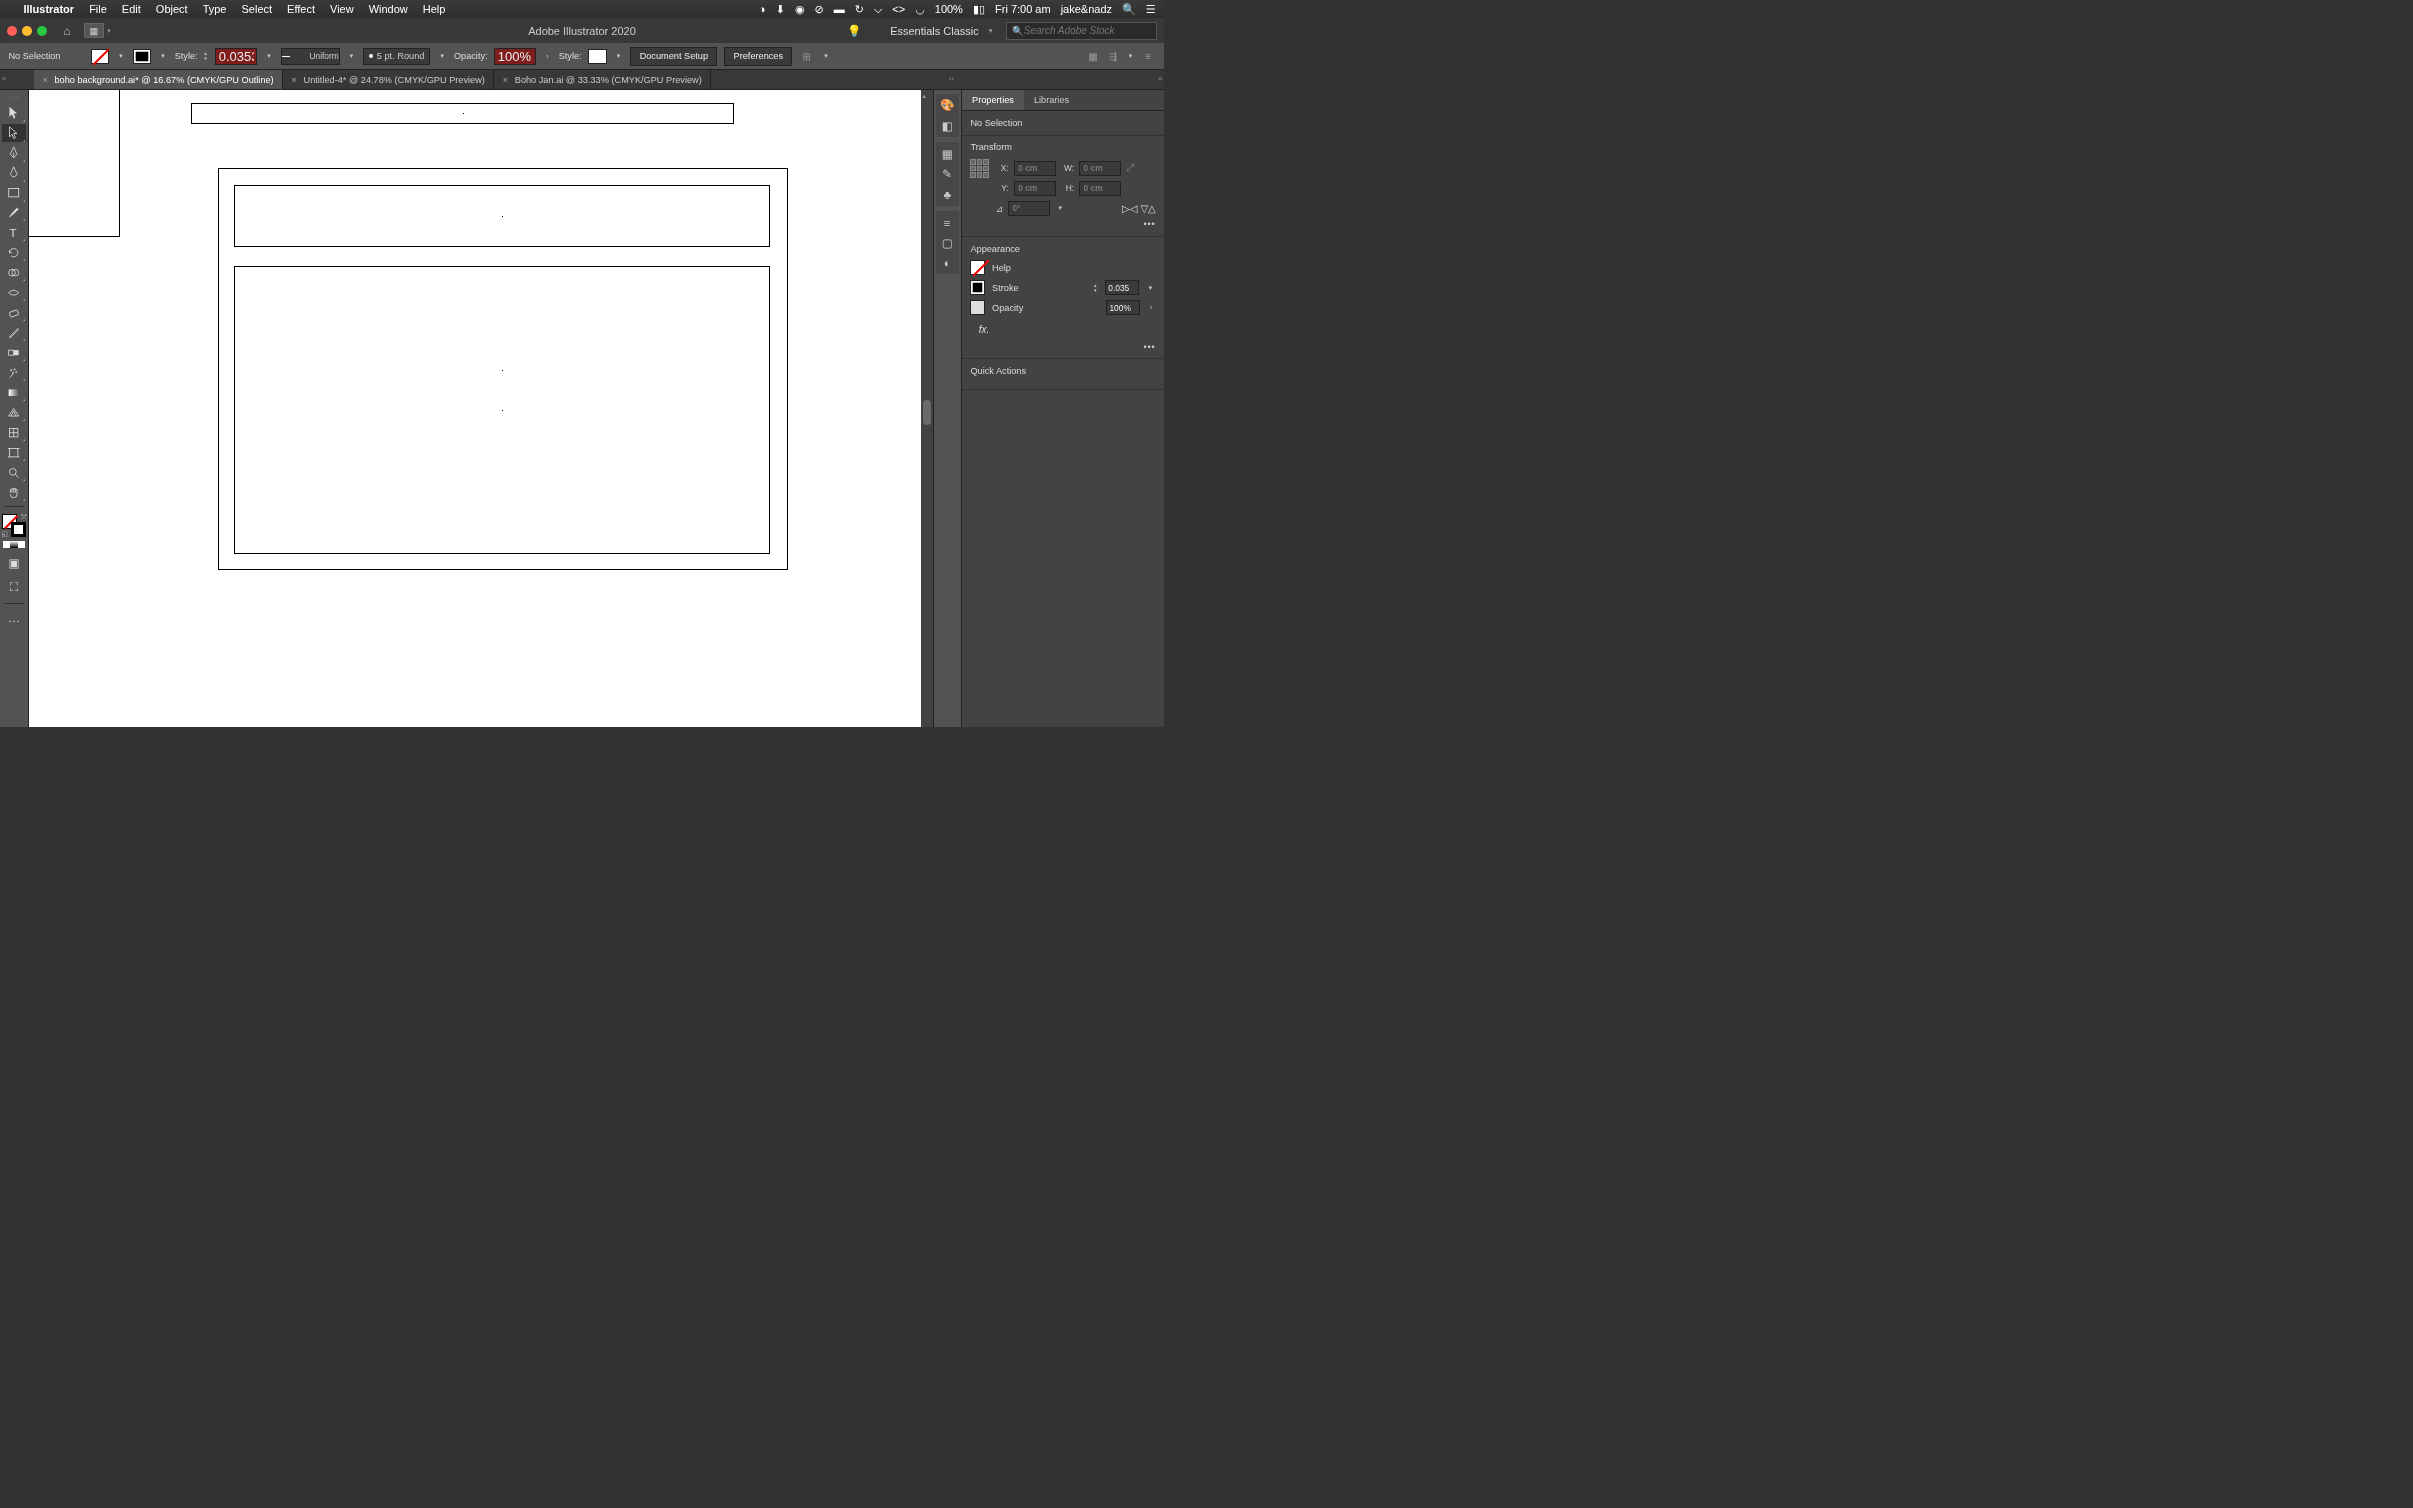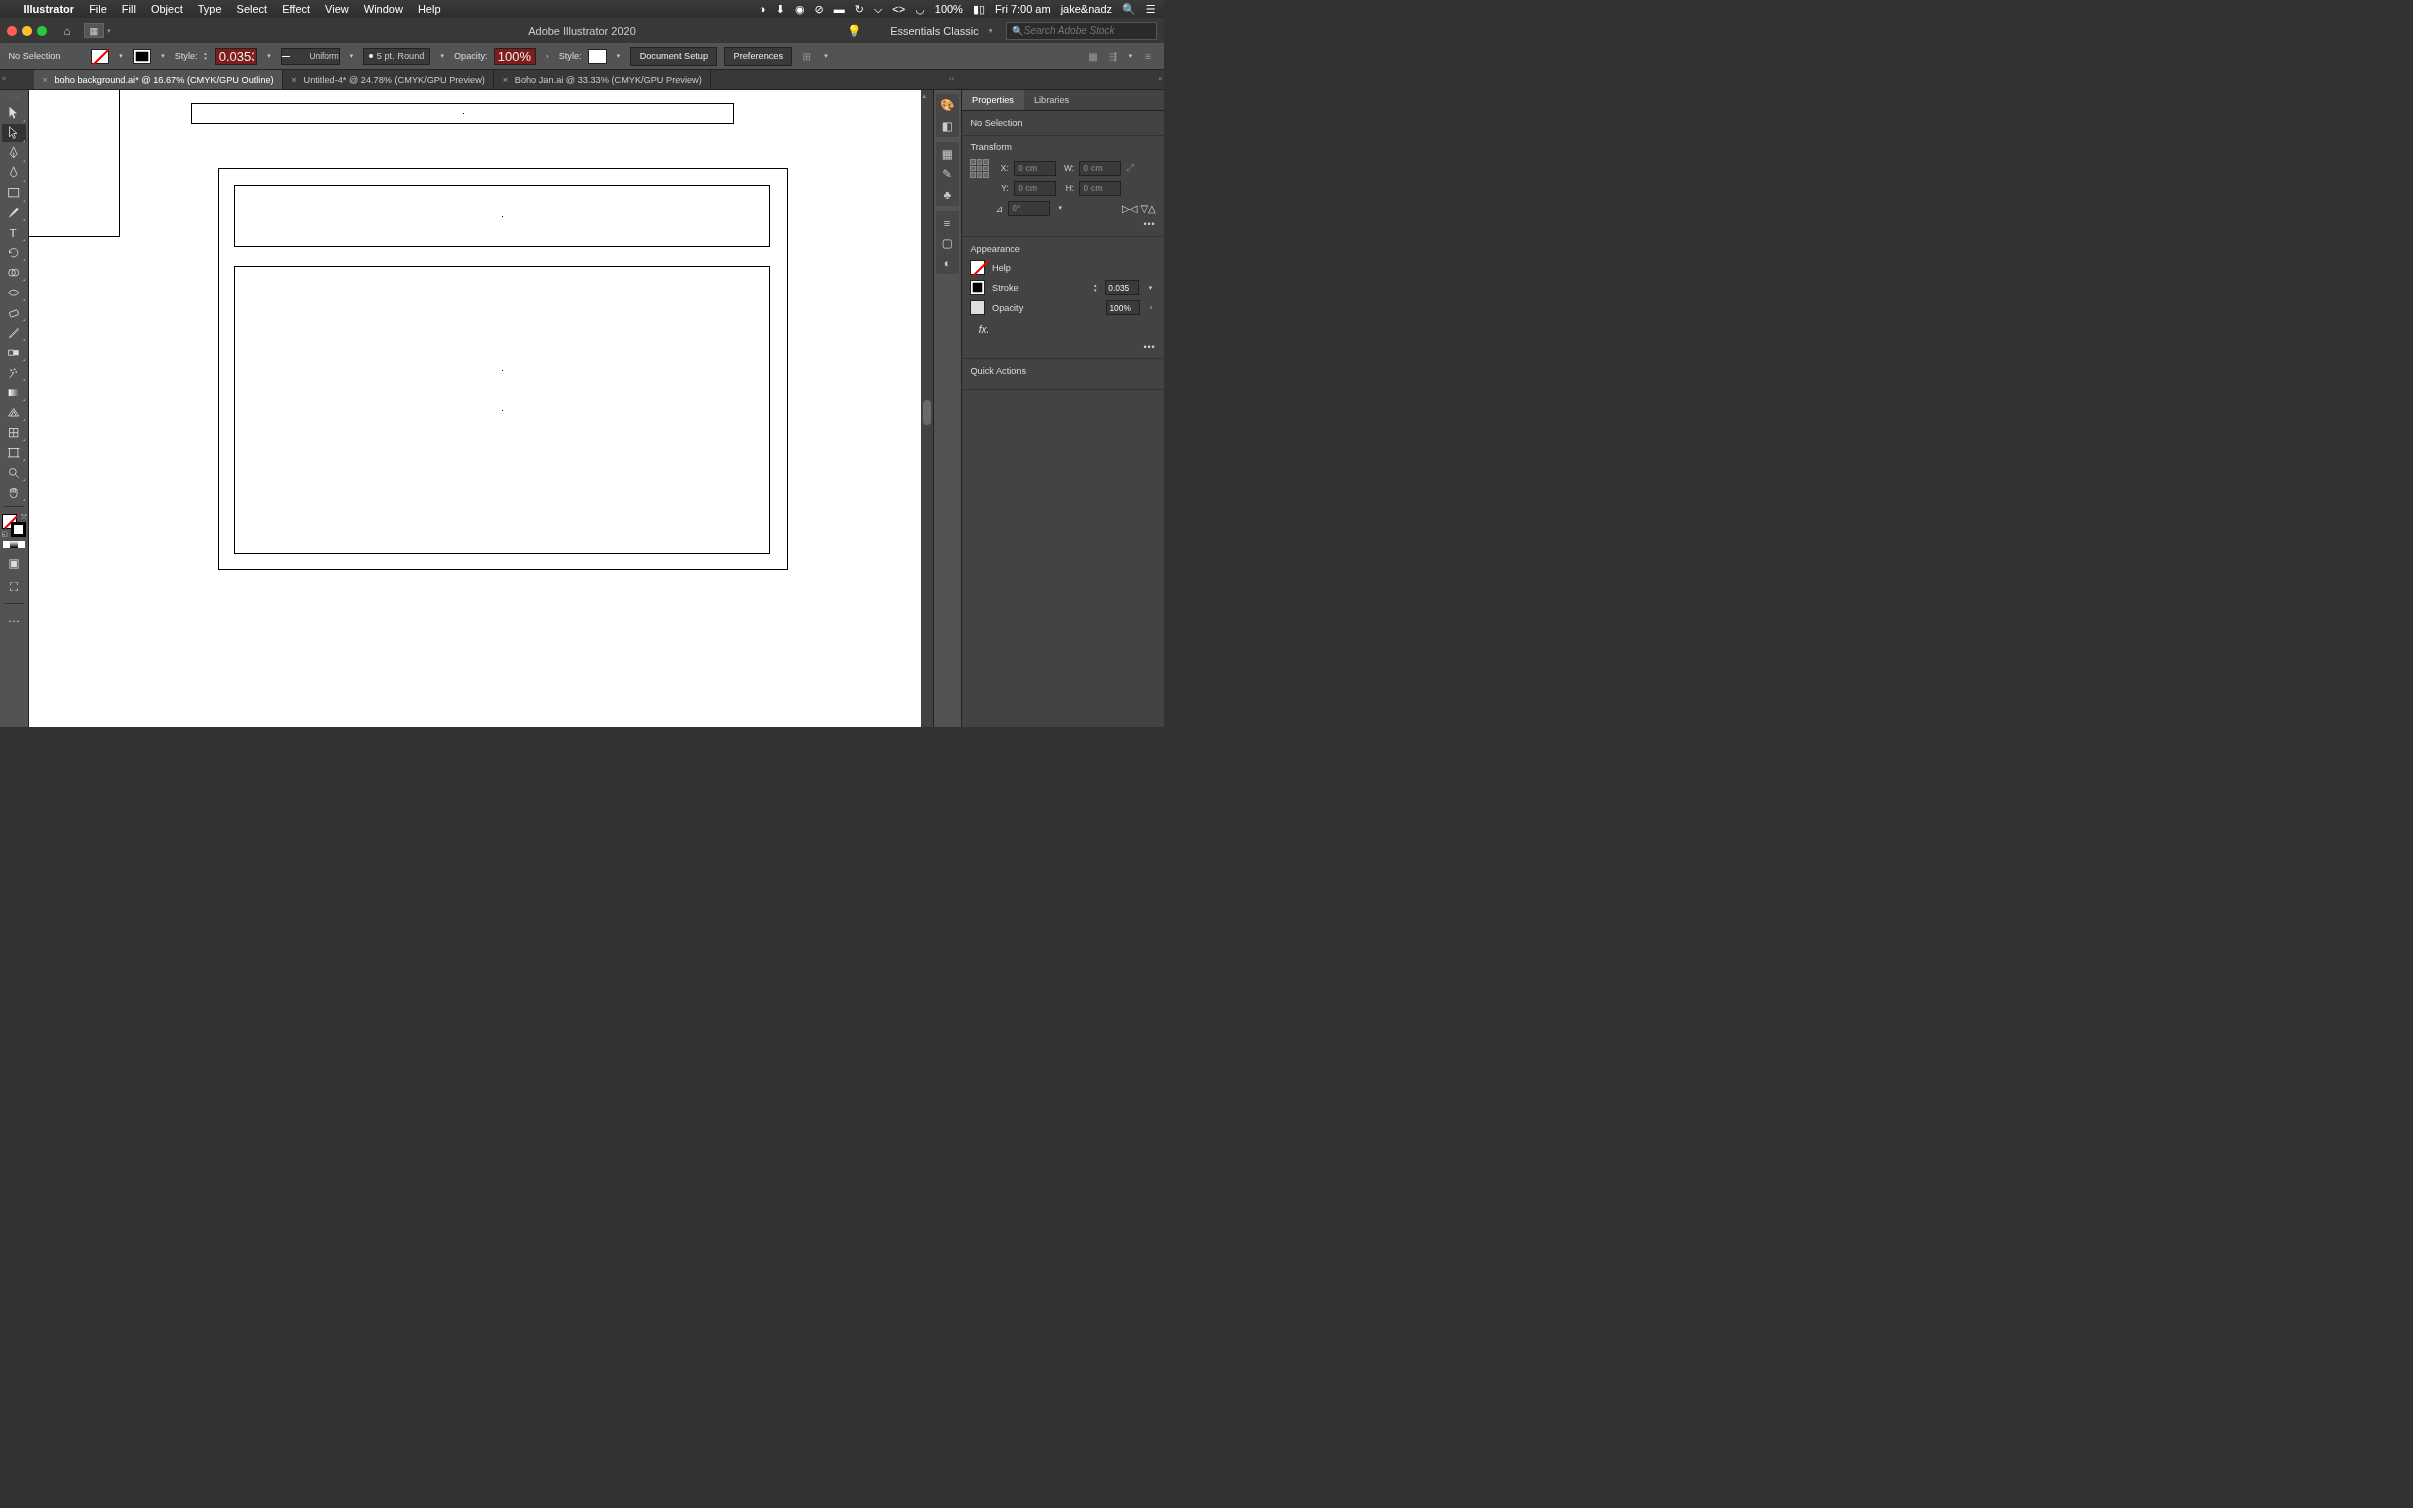--- a/index.html
+++ b/index.html
@@ -138,21 +138,21 @@
 svg { width: 13.4px; height: 13.4px; }
 </style>
 </head>
 <body>
 
 <div class="menubar">
   <div class="menubar-left">
     <span class="apple menubar-item"></span>
     <span class="app menubar-item">Illustrator</span>
     <span class="menubar-item">File</span>
-    <span class="menubar-item">Fill</span>
+    <span class="menubar-item">Edit</span>
     <span class="menubar-item">Object</span>
     <span class="menubar-item">Type</span>
     <span class="menubar-item">Select</span>
     <span class="menubar-item">Effect</span>
     <span class="menubar-item">View</span>
     <span class="menubar-item">Window</span>
     <span class="menubar-item">Help</span>
   </div>
   <div class="menubar-right">
     <span class="icon">◑</span>

